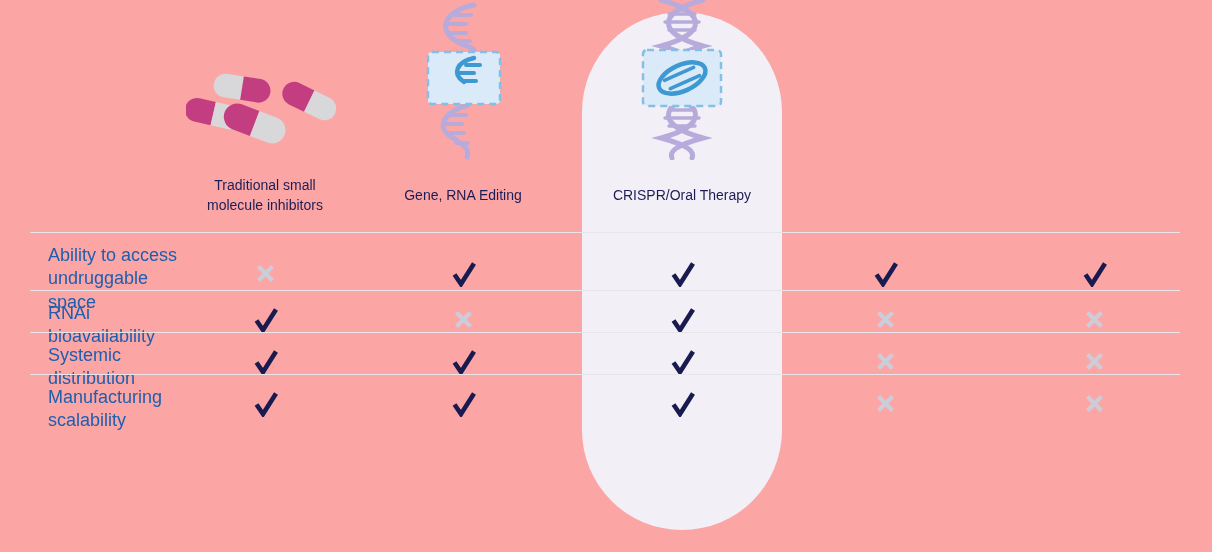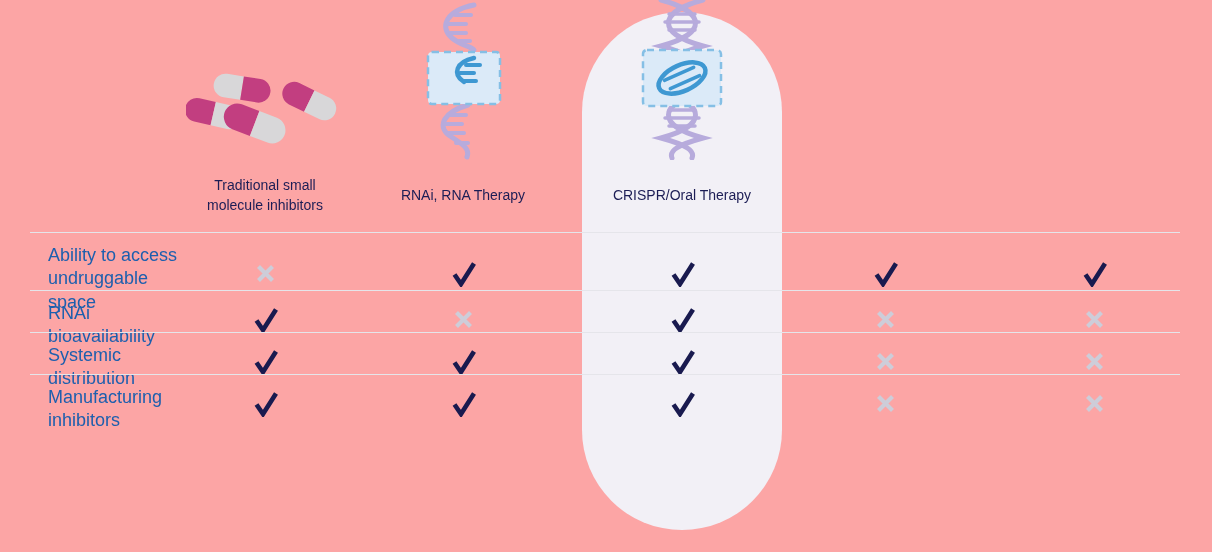--- a/index.html
+++ b/index.html
@@ -94,21 +94,21 @@
           <rect x="20" y="50" width="72" height="52" rx="4" style="fill:var(--box-fill);stroke:var(--box-border)" stroke-width="2.5" stroke-dasharray="7 5"></rect>
           <path d="M66,56 C48,60 44,72 56,80" fill="none" style="stroke:var(--segment-blue)" stroke-width="4.5" stroke-linecap="round"></path>
           <g style="stroke:var(--segment-blue)" stroke-width="4" stroke-linecap="round">
             <line x1="58" y1="63" x2="72" y2="63"></line>
             <line x1="52" y1="71" x2="66" y2="71"></line>
             <line x1="56" y1="79" x2="68" y2="79"></line>
           </g>
         </svg>
       </div>
       <div class="h-label">
-          <span class="hw c3">RNAi, RNA Therapy</span>
+          <span class="hw c3">Gene, RNA Editing</span>
         </div>
     </div>
 
     <div class="hcell">
       <div class="icon-box">
         <svg width="106" height="162" viewBox="0 0 106 162">
           <g fill="none" style="stroke:var(--strand-purple)" stroke-width="5" stroke-linecap="round">
             <path d="M32,2 C78,14 78,36 32,48 C78,60 78,82 32,94 C78,106 78,128 32,140 C58,147 66,153 63,160"></path>
             <path d="M74,2 C28,14 28,36 74,48 C28,60 28,82 74,94 C28,106 28,128 74,140 C48,147 40,153 43,160"></path>
           </g>
@@ -215,21 +215,21 @@
             <path d="M3.5 3.5 L17.5 17.5 M17.5 3.5 L3.5 17.5" fill="none" style="stroke:var(--cross)" stroke-width="4.2"></path>
           </svg>
         </div>
       <div class="cell">
           <svg width="21" height="21" viewBox="0 0 21 21">
             <path d="M3.5 3.5 L17.5 17.5 M17.5 3.5 L3.5 17.5" fill="none" style="stroke:var(--cross)" stroke-width="4.2"></path>
           </svg>
         </div>
     </div>
     <div class="row grid">
-      <div class="rlabel"><span class="rw">Manufacturing inhibitors</span></div>
+      <div class="rlabel"><span class="rw">Manufacturing scalability</span></div>
       <div class="cell">
           <svg width="27" height="27" viewBox="0 0 27 27">
             <path d="M4.5 14.5 L11 24 L24 3.5" fill="none" style="stroke:var(--check)" stroke-width="4.6"></path>
           </svg>
         </div>
       <div class="cell">
           <svg width="27" height="27" viewBox="0 0 27 27">
             <path d="M4.5 14.5 L11 24 L24 3.5" fill="none" style="stroke:var(--check)" stroke-width="4.6"></path>
           </svg>
         </div>

